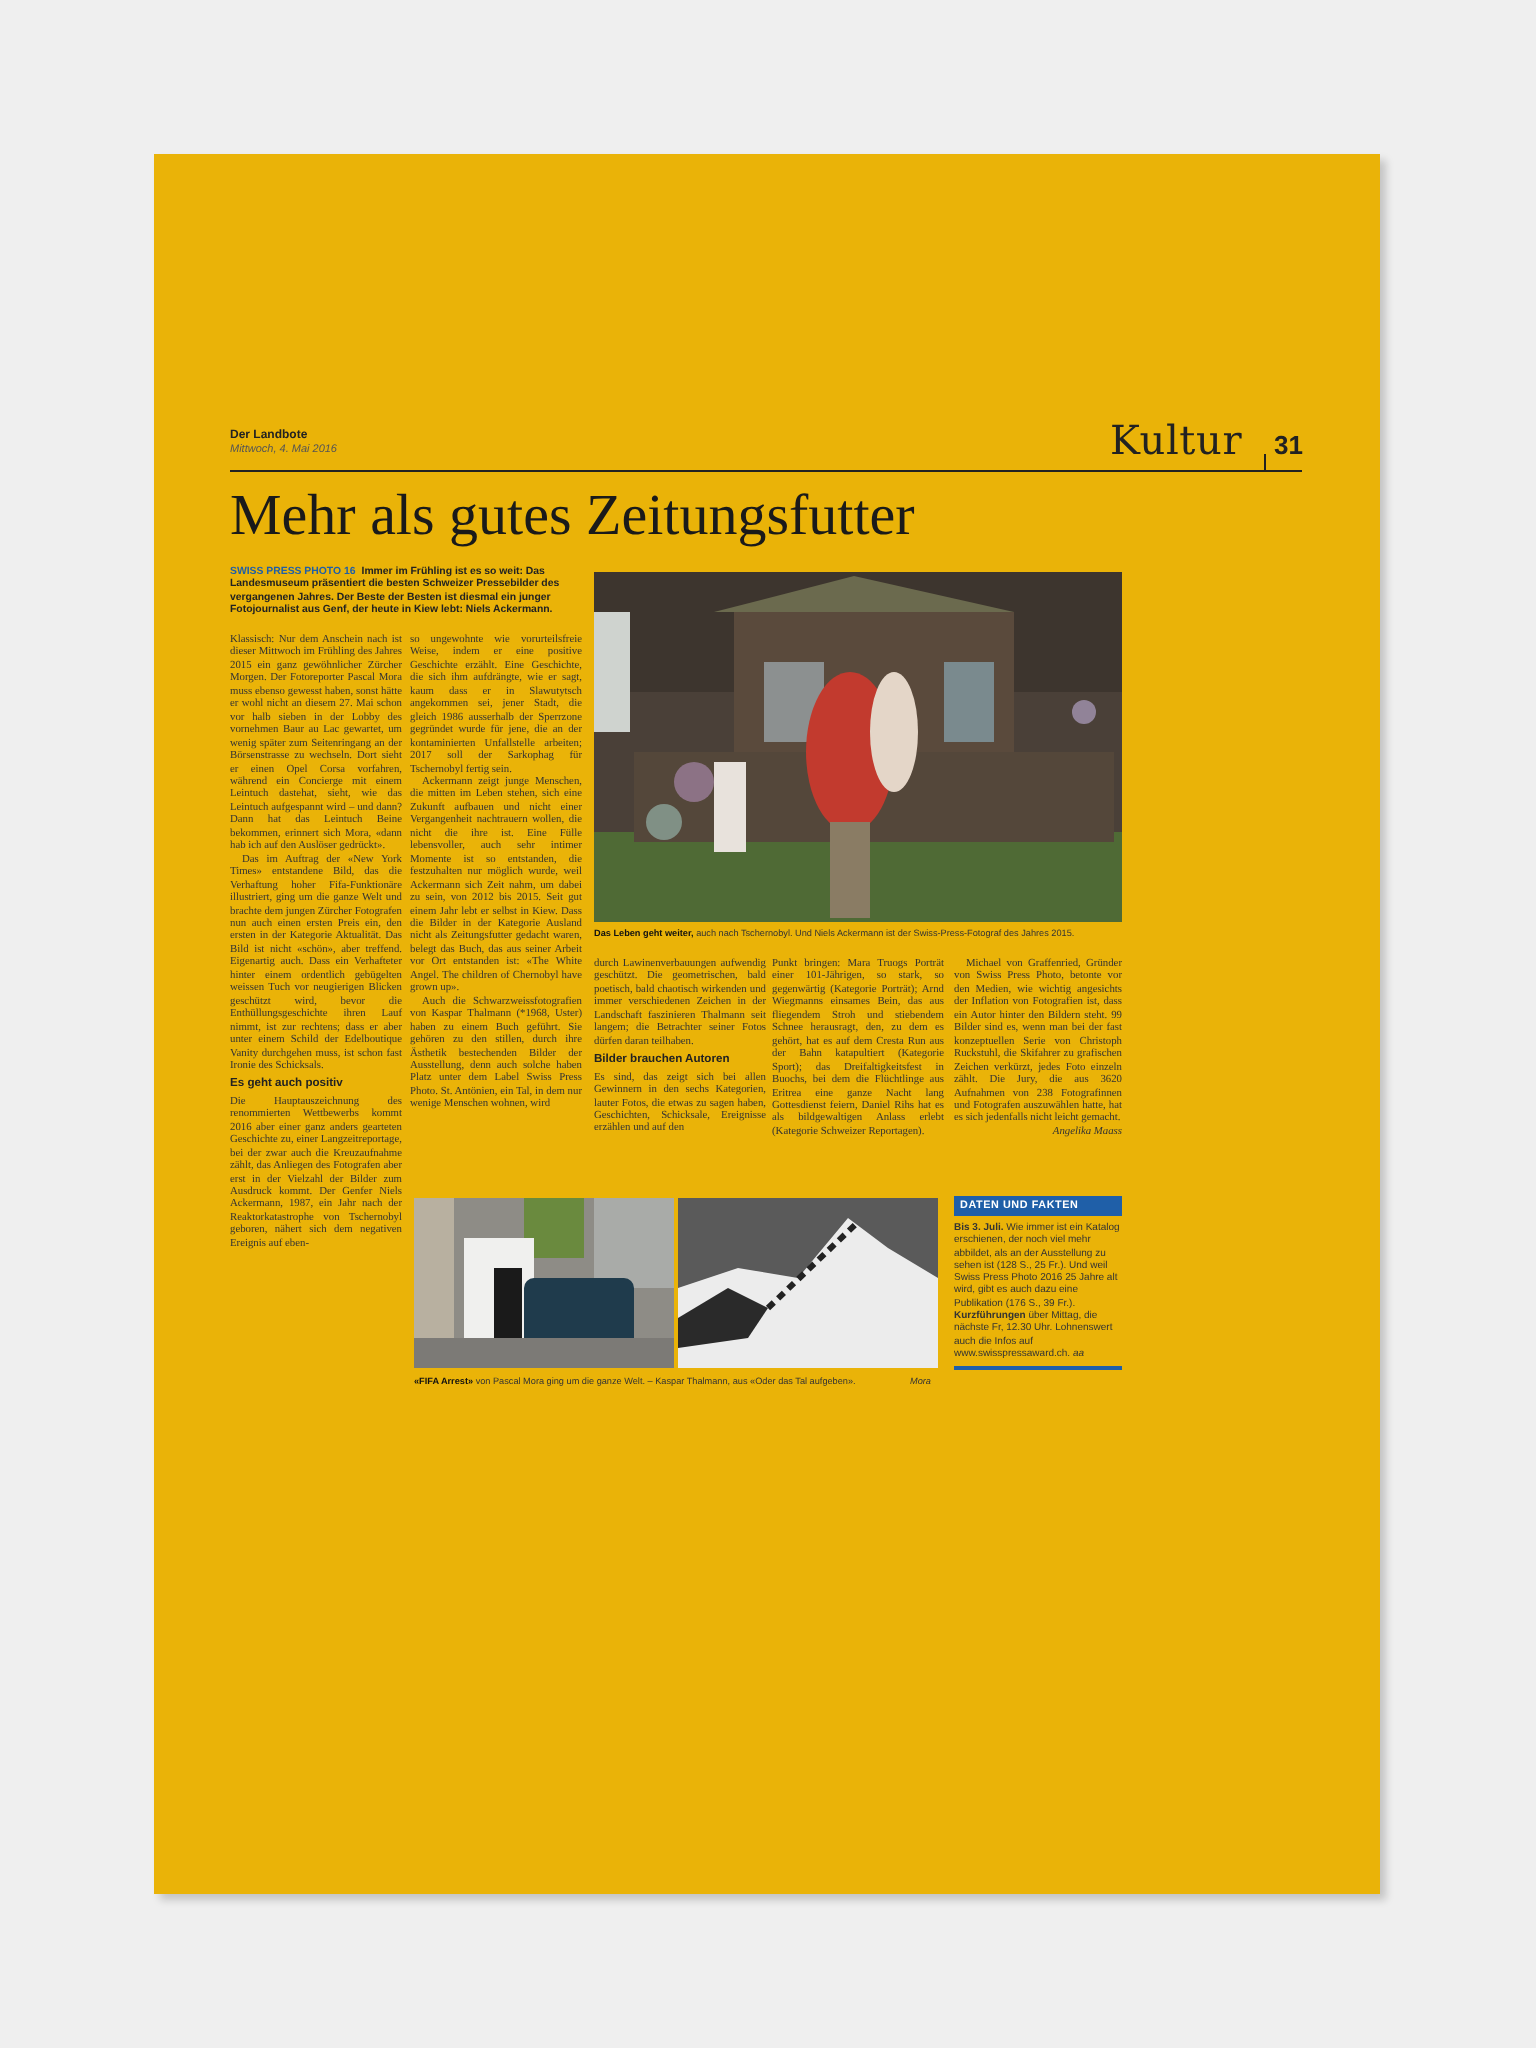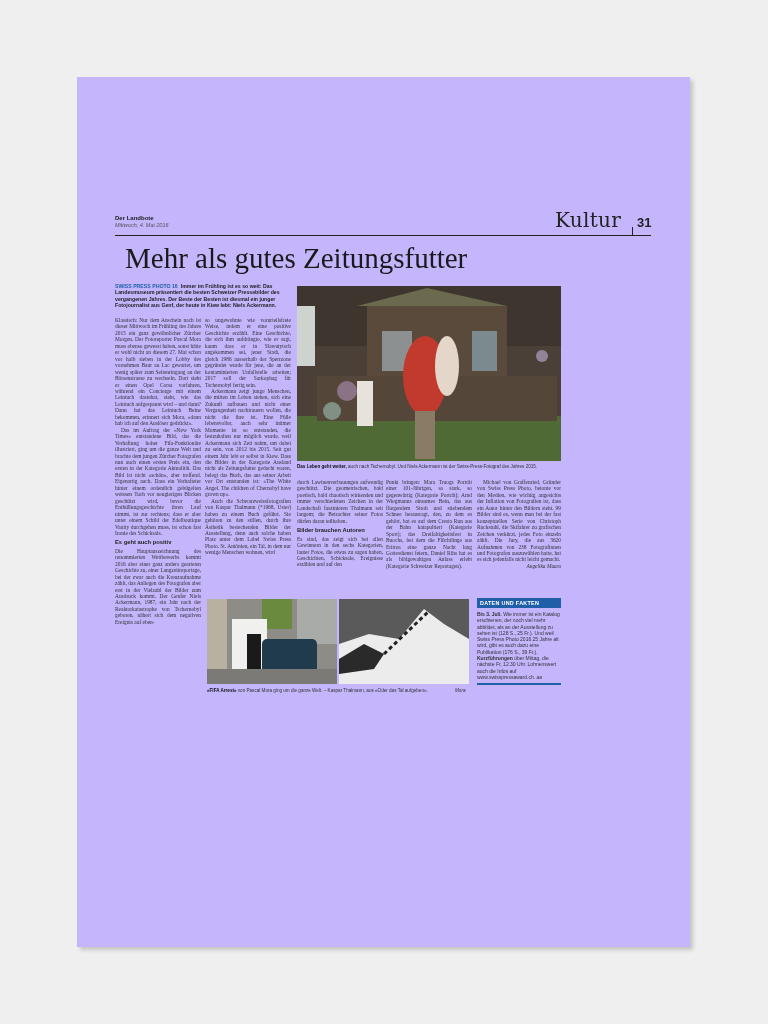--- a/index.html
+++ b/index.html
@@ -1,25 +1,25 @@
 <!DOCTYPE html>
 <html><head>
 <meta charset="utf-8">
 <style>
   html, body { margin:0; padding:0; }
   body { width:768px; height:1024px; background:#efefef; position:relative; overflow:hidden; font-family:"DejaVu Serif", serif; }
-  .page { position:absolute; left:77px; top:77px; width:613px; height:870px; background:#c4b5fd; box-shadow:3px 3px 4px rgba(0,0,0,0.18); }
+  .page { position:absolute; left:77px; top:77px; width:613px; height:870px; background:#eab308; box-shadow:3px 3px 4px rgba(0,0,0,0.18); }
   .abs { position:absolute; }
   .masthead-name { left:38px; top:138px; font-family:"Liberation Sans", sans-serif; font-size:6px; font-weight:bold; color:#222; }
   .masthead-date { left:38px; top:145px; font-family:"Liberation Sans", sans-serif; font-size:5.5px; font-style:italic; color:#555; }
   .section-title { left:478px; top:131px; font-family:"DejaVu Serif", serif; font-size:20px; color:#222; letter-spacing:0.3px; }
   .section-bar { left:555px; top:150px; width:1px; height:8px; background:#222; }
   .page-no { left:560px; top:138px; font-family:"Liberation Sans", sans-serif; font-weight:bold; font-size:13px; color:#222; }
   .rule { left:38px; top:158px; width:536px; height:1px; background:#222; }
-  .headline { left:48px; top:165px; font-family:"Liberation Serif", serif; font-size:29px; color:#1a1a1a; white-space:nowrap; }
+  .headline { left:38px; top:165px; font-family:"Liberation Serif", serif; font-size:29px; color:#1a1a1a; white-space:nowrap; }
   .lead { left:38px; top:206px; width:180px; font-family:"Liberation Sans", sans-serif; font-size:5.2px; line-height:6.4px; font-weight:bold; color:#222; }
   .lead .kicker { color:#1f5fa8; text-transform:uppercase; margin-right:3px; }
   .col { font-family:"Liberation Serif", serif; font-size:5.4px; line-height:6.45px; color:#333; text-align:justify; }
   .col p { margin:0; text-indent:6px; }
   .col p.first { text-indent:0; }
   .col h4 { margin:3px 0 2px 0; font-family:"Liberation Sans", sans-serif; font-size:5.8px; font-weight:bold; color:#222; }
   .photo { background:#555; overflow:hidden; }
   .caption { font-family:"Liberation Sans", sans-serif; font-size:4.6px; color:#333; white-space:nowrap; }
   .caption b { color:#111; }
   .facts-head { background:#1f5fa8; color:#fff; font-family:"Liberation Sans", sans-serif; font-weight:bold; font-size:5.4px; padding:2px 3px; text-transform:uppercase; letter-spacing:0.3px; }

